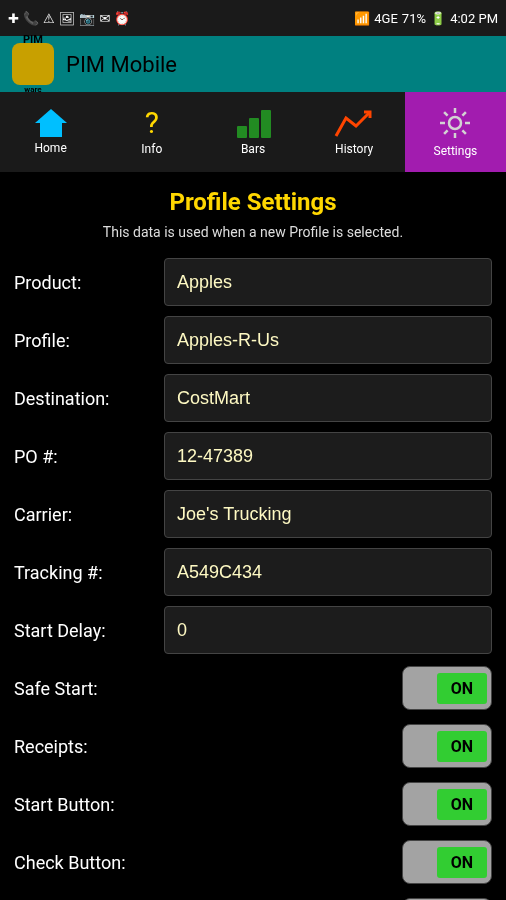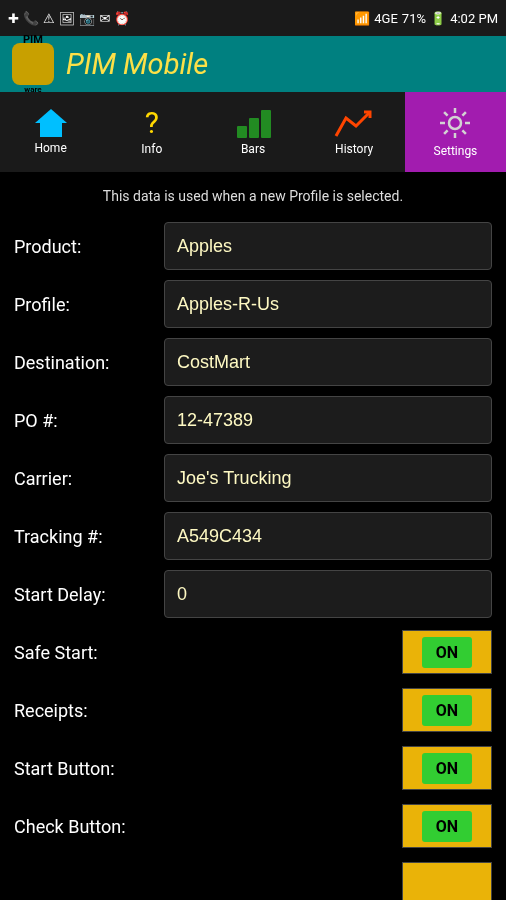--- a/index.html
+++ b/index.html
@@ -43,24 +43,23 @@
       display: flex;
       align-items: center;
       justify-content: center;
       font-size: 11px;
       font-weight: bold;
       color: #000;
       flex-direction: column;
       line-height: 1.1;
     }
     .app-title {
-      font-size: 29px;
-      color: #fde047;
+      font-size: 22px;
+      color: #000000;
       font-weight: normal;
-      font-style: italic;
     }
 
     
     .nav-bar {
       background: #1a1a1a;
       height: 80px;
       display: flex;
       align-items: stretch;
     }
     .nav-item {
@@ -129,29 +128,29 @@
       padding: 10px 12px;
       height: 48px;
     }
     .form-toggle {
       flex: 1;
       display: flex;
       justify-content: flex-end;
       align-items: center;
     }
     .toggle-btn {
-      background: #eab308;
+      background: #a3a3a3;
       border: 1px solid #444;
-      border-radius: 0;
+      border-radius: 8px;
       width: 90px;
       height: 44px;
       display: flex;
       align-items: center;
       justify-content: flex-end;
-      padding-right: 19px;
+      padding-right: 4px;
       cursor: pointer;
     }
     .toggle-on {
       background: #32cd32;
       color: #000;
       font-weight: bold;
       font-size: 16px;
       padding: 6px 12px;
       border-radius: 3px;
       min-width: 50px;
@@ -254,20 +253,21 @@
         <line x1="24.4" y1="24.4" x2="27.9" y2="27.9"></line>
         <line x1="27.9" y1="6.1" x2="24.4" y2="9.6"></line>
         <line x1="9.6" y1="24.4" x2="6.1" y2="27.9"></line>
       </g>
     </svg>
     <span class="nav-label">Settings</span>
   </div>
 </div>
 
 <div class="main-content">
+  <div class="page-title">Profile Settings</div>
   <div class="page-subtitle">This data is used when a new Profile is selected.</div>
 
   <div class="form-row">
     <span class="form-label">Product:</span>
     <input class="form-input" value="Apples" style="">
   </div>
 
   <div class="form-row">
     <span class="form-label">Profile:</span>
     <input class="form-input" value="Apples-R-Us" style="">

